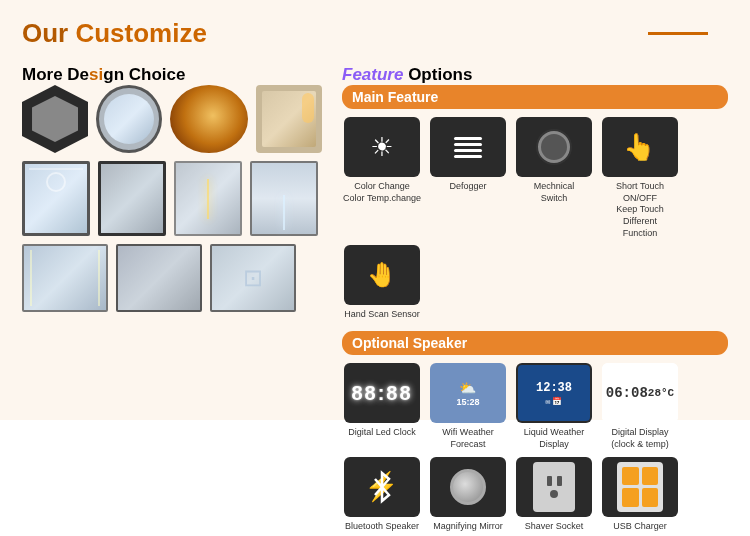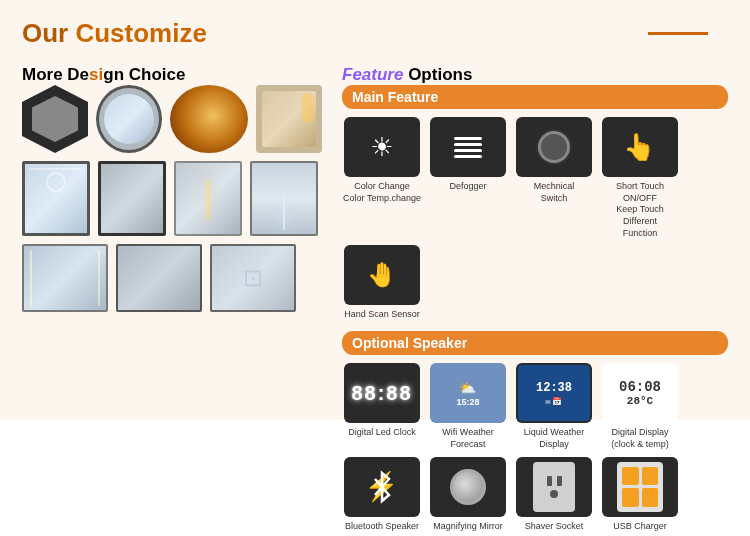--- a/index.html
+++ b/index.html
@@ -159,21 +159,21 @@
     }
 
     
     .digital-display {
       background: #fff;
       width: 72px;
       height: 56px;
       border: 2px solid #555;
       border-radius: 4px;
       display: flex;
-      flex-direction: column;
+      flex-direction: row;
       align-items: center;
       justify-content: center;
       color: #333;
       font-family: 'Courier New', monospace;
       font-size: 14px;
       font-weight: bold;
     }
 
     
     .icon-mag {

